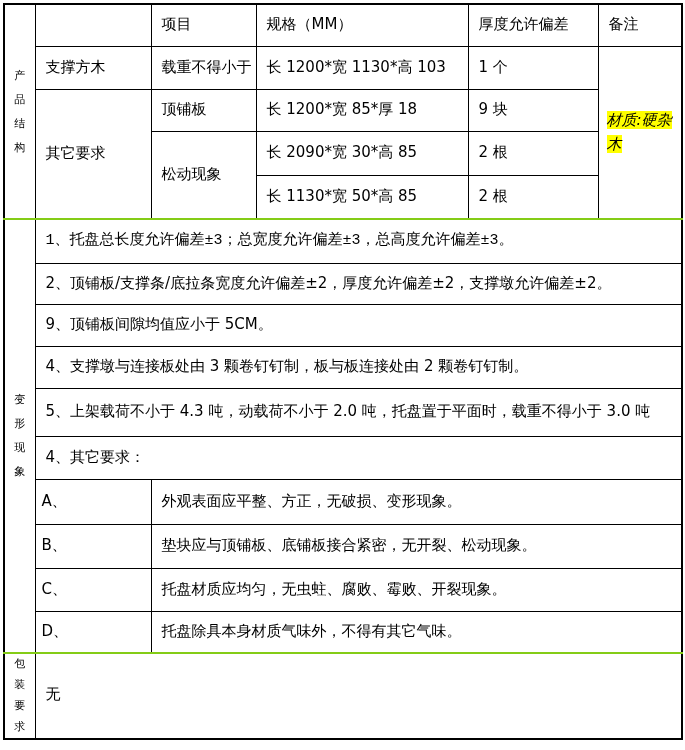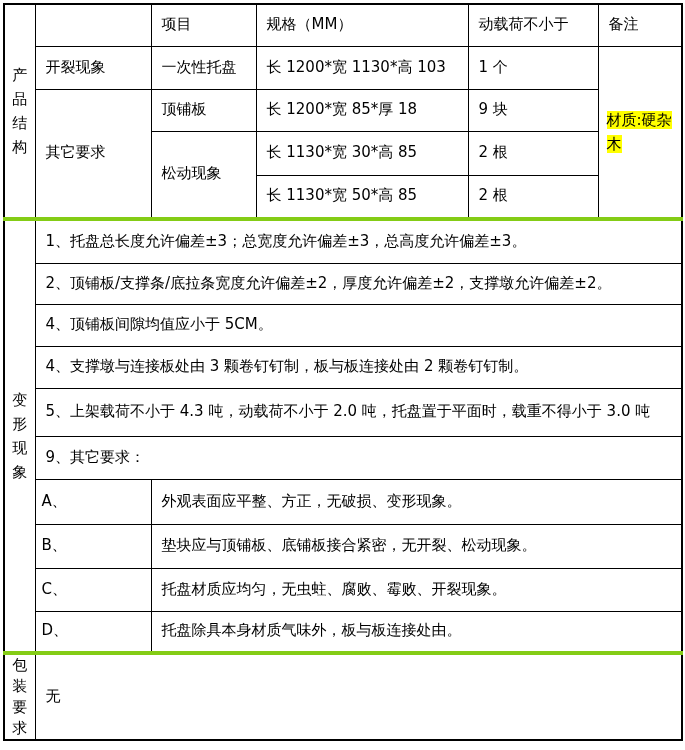--- a/index.html
+++ b/index.html
@@ -28,44 +28,46 @@
     line-height: 1.45;
   }
   td {
     border: 1px solid #000000;
     vertical-align: middle;
     padding: 2px 4px 2px 10px;
     overflow: hidden;
     word-break: break-all;
   }
   tr.section-start td {
-    border-top: 4px solid #84cc16;
+    border-top: 2px solid #84cc16;
+    font-family: Liberation Mono, monospace;
   }
   td.vcell {
     padding: 0;
     text-align: center;
   }
   .vtext {
     width: 1em;
     margin: 0 auto;
     word-break: break-all;
     line-height: 24px;
-    font-size: 15px;
+    font-size: 11px;
     text-align: center;
   }
   .packaging .vtext { line-height: 21px; }
   td.sub-key { padding-left: 6px; }
   td.remark-cell {
     padding-left: 8px;
     padding-right: 2px;
     line-height: 24px;
     vertical-align: middle;
   }
   .hl {
     background: #ffff00;
+    font-style: italic;
   }
 </style>
 </head>
 <body>
 
 <div class="page">
   <table class="spec-table">
     <colgroup>
       <col style="width:31px">
       <col style="width:116px">
@@ -76,89 +78,89 @@
     </colgroup>
 
     <tbody>
         <tr style="height:42px">
       <td class="vcell" rowspan="5">
         <div class="vtext">产品结构</div>
       </td>
       <td></td>
       <td>项目</td>
       <td>规格（MM）</td>
-      <td>动载荷不小于</td>
+      <td>厚度允许偏差</td>
       <td>备注</td>
     </tr>
 
     <tr style="height:43px">
-      <td>开裂现象</td>
-      <td>一次性托盘</td>
+      <td>支撑方木</td>
+      <td>载重不得小于</td>
       <td>长 1200*宽 1130*高 103</td>
       <td>1 个</td>
       <td class="remark-cell" rowspan="4">
         <span class="hl">材质:硬杂木</span>
       </td>
     </tr>
 
     <tr style="height:42px">
       <td rowspan="3">其它要求</td>
       <td>顶铺板</td>
       <td>长 1200*宽 85*厚 18</td>
       <td>9 块</td>
     </tr>
 
     <tr style="height:44px">
       <td rowspan="2">松动现象</td>
-      <td>长 1130*宽 30*高 85</td>
+      <td>长 2090*宽 30*高 85</td>
       <td>2 根</td>
     </tr>
 
     <tr style="height:44px">
       <td>长 1130*宽 50*高 85</td>
       <td>2 根</td>
     </tr>
 
     <tr style="height:44px" class="section-start">
       <td class="vcell" rowspan="10">
         <div class="vtext">变形现象</div>
       </td>
       <td colspan="5">1、托盘总长度允许偏差±3；总宽度允许偏差±3，总高度允许偏差±3。</td>
     </tr>
     <tr style="height:41px">
       <td colspan="5">2、顶铺板/支撑条/底拉条宽度允许偏差±2，厚度允许偏差±2，支撑墩允许偏差±2。</td>
     </tr>
     <tr style="height:42px">
-      <td colspan="5">4、顶铺板间隙均值应小于 5CM。</td>
+      <td colspan="5">9、顶铺板间隙均值应小于 5CM。</td>
     </tr>
     <tr style="height:42px">
       <td colspan="5">4、支撑墩与连接板处由 3 颗卷钉钉制，板与板连接处由 2 颗卷钉钉制。</td>
     </tr>
     <tr style="height:48px">
       <td colspan="5">5、上架载荷不小于 4.3 吨，动载荷不小于 2.0 吨，托盘置于平面时，载重不得小于 3.0 吨</td>
     </tr>
     <tr style="height:43px">
-      <td colspan="5">9、其它要求：</td>
+      <td colspan="5">4、其它要求：</td>
     </tr>
 
     <tr style="height:45px">
       <td class="sub-key">A、</td>
       <td colspan="4">外观表面应平整、方正，无破损、变形现象。</td>
     </tr>
     <tr style="height:44px">
       <td class="sub-key">B、</td>
       <td colspan="4">垫块应与顶铺板、底铺板接合紧密，无开裂、松动现象。</td>
     </tr>
     <tr style="height:43px">
       <td class="sub-key">C、</td>
       <td colspan="4">托盘材质应均匀，无虫蛀、腐败、霉败、开裂现象。</td>
     </tr>
     <tr style="height:42px">
       <td class="sub-key">D、</td>
-      <td colspan="4">托盘除具本身材质气味外，板与板连接处由。</td>
+      <td colspan="4">托盘除具本身材质气味外，不得有其它气味。</td>
     </tr>
 
     <tr style="height:82px" class="section-start packaging">
       <td class="vcell">
         <div class="vtext">包装要求</div>
       </td>
       <td colspan="5">无</td>
     </tr>
   </tbody>
     </table>

